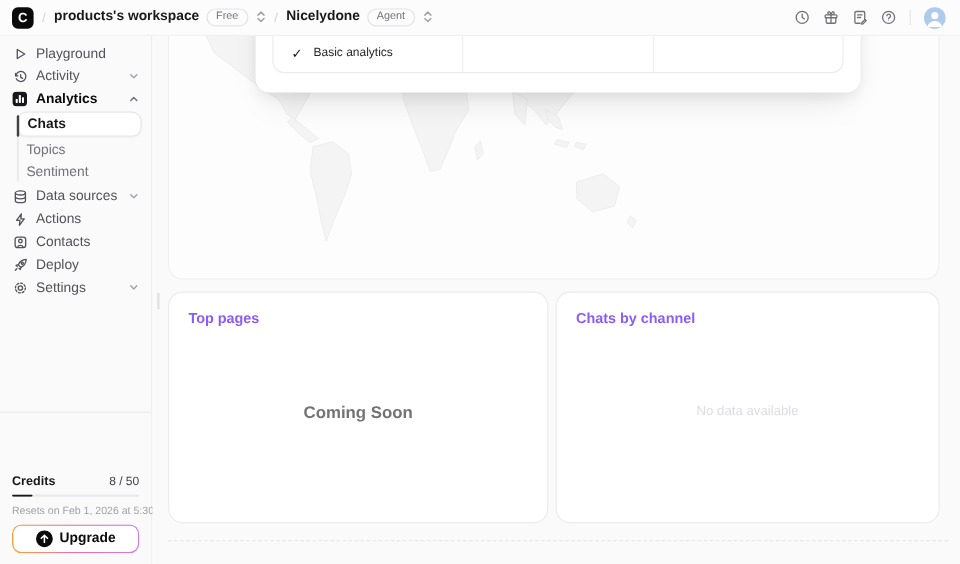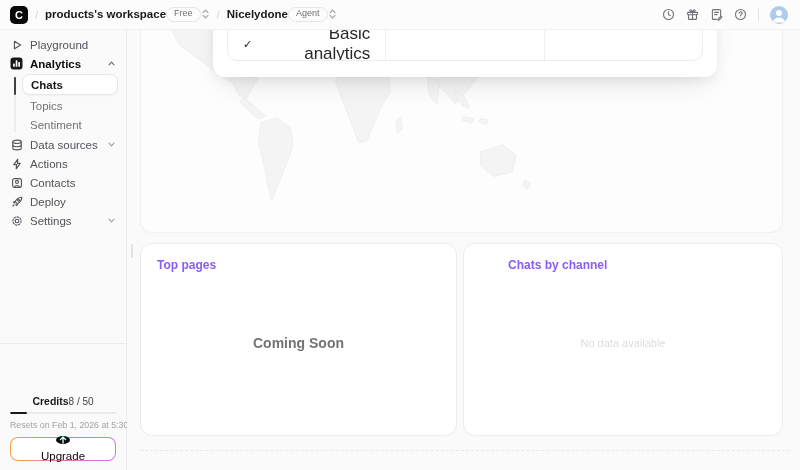--- a/index.html
+++ b/index.html
@@ -13,21 +13,21 @@
   .topbar {
     height:30px; display:flex; align-items:center; gap:7px;
     padding:0 12px 0 10px; background:#fcfcfc; border-bottom:1px solid #f1f1f2;
   }
   .logo {
     width:18px; height:18px; border-radius:5px; background:#0a0a0a;
     color:#fff; font-size:11px; font-weight:700;
     display:flex; align-items:center; justify-content:center; flex:0 0 auto;
   }
   .crumb-sep { color:#d4d4d8; font-size:11px; }
-  .crumb-group { display:flex; align-items:center; cursor:pointer; }
+  .crumb-group { display:flex; align-items:center; gap:6px; cursor:pointer; }
   .crumb-name { font-size:11.5px; font-weight:700; color:#18181b; white-space:nowrap; }
   .pill {
     font-size:9px; color:#71717a; border:1px solid #e4e4e7; border-radius:999px;
     padding:0 7px 2px; background:#fcfcfc; line-height:1.2; white-space:nowrap;
   }
   .updown { display:flex; align-items:center; }
   .topbar-right { margin-left:auto; display:flex; align-items:center; gap:11px; }
   .icon-btn { display:flex; align-items:center; justify-content:center; cursor:pointer; }
   .v-divider { width:1px; height:13px; background:#e4e4e7; }
   .avatar {
@@ -40,50 +40,49 @@
     width:127px; flex:0 0 127px; border-right:1px solid #ececee;
     position:relative; padding:5px 8px; background:#fafafa;
   }
   .nav-row {
     height:19px; display:flex; align-items:center; gap:7px;
     font-size:11.5px; color:#52525b; padding:0 2px; cursor:pointer; white-space:nowrap;
   }
   .nav-row .nav-ic { width:13px; display:flex; justify-content:center; flex:0 0 13px; }
   .nav-row .chev { margin-left:auto; display:flex; }
   .nav-row.active-section { color:#0a0a0a; font-weight:700; }
-  .subtree { position:relative; margin:1px 0 1px 6px; padding-left:8px; }
+  .subtree { position:relative; margin:1px 0 1px 6px; }
   .subtree .tree-line { position:absolute; left:0; top:2px; bottom:2px; width:2px; background:#ececee; border-radius:2px; }
   .subtree .tree-line-active { position:absolute; left:0; top:3px; height:18px; width:2px; background:#3f3f46; border-radius:2px; }
   .sub-row {
     height:19px; display:flex; align-items:center; font-size:11.5px;
     color:#71717a; padding:0 8px; cursor:pointer; white-space:nowrap;
   }
   .sub-row.active {
     height:21px; background:#ffffff; border:1px solid #e7e7ea; border-radius:8px;
     color:#18181b; font-weight:600; box-shadow:0 1px 2px rgba(0,0,0,.04); margin:1px 0;
   }
   
   .credits {
     position:absolute; left:0; right:0; bottom:0;
     border-top:1px solid #ececee; padding:7px 10px 9px; background:#fafafa;
   }
-  .credits-row { display:flex; align-items:baseline; justify-content:center;margin-top:44px; }
+  .credits-row { display:flex; align-items:baseline; justify-content:space-between;margin-top:44px; }
   .credits-label { font-size:10.5px; font-weight:700; color:#18181b; }
   .credits-usage { font-size:10px; color:#3f3f46; }
   .progress-track { margin-top:5px; height:2px; background:#e9e9eb; border-radius:2px; overflow:hidden; }
   .progress-fill { height:100%; background:#18181b; border-radius:2px; width:0; }
   .credits-resets { margin-top:6px; font-size:8.8px; color:#a1a1aa; white-space:nowrap; }
   .upgrade-btn {
     margin-top:7px; width:100%; height:24px;
     display:flex; align-items:center; justify-content:center; gap:6px;
-    font-family:"Liberation Sans",sans-serif; font-size:11.5px; font-weight:400; color:#0a0a0a;
+    font-family:"Liberation Sans",sans-serif; font-size:11.5px; font-weight:700; color:#0a0a0a;
     border:1px solid transparent; border-radius:8px; cursor:pointer;
     background:linear-gradient(#ffffff,#ffffff) padding-box,
                linear-gradient(90deg,#f6a23b,#ee6fae,#c77df2) border-box;
-    flex-direction:column;
   }
   .upgrade-circle {
     width:14px; height:14px; border-radius:50%; background:#0a0a0a;
     display:flex; align-items:center; justify-content:center;
   }
   
   .main { flex:1; position:relative; overflow:hidden; background:#fafafa; }
   .map-card {
     position:absolute; left:13px; top:-18px; width:643px; height:221px;
     background:#fdfdfd; border:1px solid #f0f0f1; border-radius:12px; overflow:hidden;
@@ -99,27 +98,27 @@
     height:91px; border:1px solid #ececee; border-radius:10px;
     display:flex; overflow:hidden; background:#fff;
   }
   .pop-col { flex:1 1 0; position:relative; }
   .pop-col + .pop-col { border-left:1px solid #efeff1; }
   .pop-item {
     position:absolute; left:0; right:0; bottom:0; height:32px;
     display:flex; align-items:center; gap:9px; padding:0 15px; cursor:pointer;
   }
   .pop-check { font-size:11px; color:#18181b; }
-  .pop-label { font-size:17px; color:#27272a;text-align:right; }
+  .pop-label { font-size:10px; color:#27272a;text-align:right; }
   .stat-card {
     position:absolute; top:213px; height:193px;
     background:#ffffff; border:1px solid #ececee; border-radius:12px;
   }
   .stat-card.left { left:13px; width:317px; }
-  .stat-card.right { left:336px; width:320px;padding-left:28px; }
+  .stat-card.right { left:336px; width:320px; }
   .stat-title { padding:14px 16px; font-size:12px; font-weight:600; color:#8b5cf6; }
   .stat-empty {
     position:absolute; left:0; right:0; top:52%; transform:translateY(-50%);
     text-align:center;
   }
   .stat-empty.big { font-size:14px; font-weight:700; color:#737373; }
   .stat-empty.small { font-size:11px; color:#dddde1; }
   .dashed-line {
     position:absolute; left:13px; width:650px; top:420px; height:0;
     border-top:1px dashed #e9e9eb;
@@ -204,20 +203,35 @@
 
     <div class="nav-row">
       <span class="nav-ic">
         <svg width="12" height="12" viewBox="0 0 12 12" fill="none" stroke="#52525b" stroke-width="1.1" stroke-linejoin="round">
           <path d="M3.4 2.2 L9.6 6 L3.4 9.8 Z"></path>
         </svg>
       </span>
       <span>Playground</span>
     </div>
 
+    <div class="nav-row">
+      <span class="nav-ic">
+        <svg width="12" height="12" viewBox="0 0 12 12" fill="none" stroke="#52525b" stroke-width="1.1" stroke-linecap="round" stroke-linejoin="round">
+          <path d="M2 3.2 V5.2 H4"></path>
+          <path d="M2.2 5.2 a4.2 4.2 0 1 1 0.4 2.4"></path>
+          <path d="M6.2 4.2 V6.3 L7.8 7.3"></path>
+        </svg>
+      </span>
+      <span>Activity</span>
+      <span class="chev">
+        <svg width="9" height="9" viewBox="0 0 9 9" fill="none" stroke="#a1a1aa" stroke-width="1.2" stroke-linecap="round" stroke-linejoin="round">
+          <path d="M2 3.2 L4.5 5.8 L7 3.2"></path>
+        </svg>
+      </span>
+    </div>
 
     <div class="nav-row active-section">
       <span class="nav-ic">
         <svg width="13" height="13" viewBox="0 0 13 13">
           <rect x="0.5" y="0.5" width="12" height="12" rx="3" fill="#18181b"></rect>
           <rect x="3.1" y="6.4" width="1.7" height="3.4" rx="0.5" fill="#ffffff"></rect>
           <rect x="5.7" y="3.2" width="1.7" height="6.6" rx="0.5" fill="#ffffff"></rect>
           <rect x="8.3" y="5" width="1.7" height="4.8" rx="0.5" fill="#ffffff"></rect>
         </svg>
       </span>

